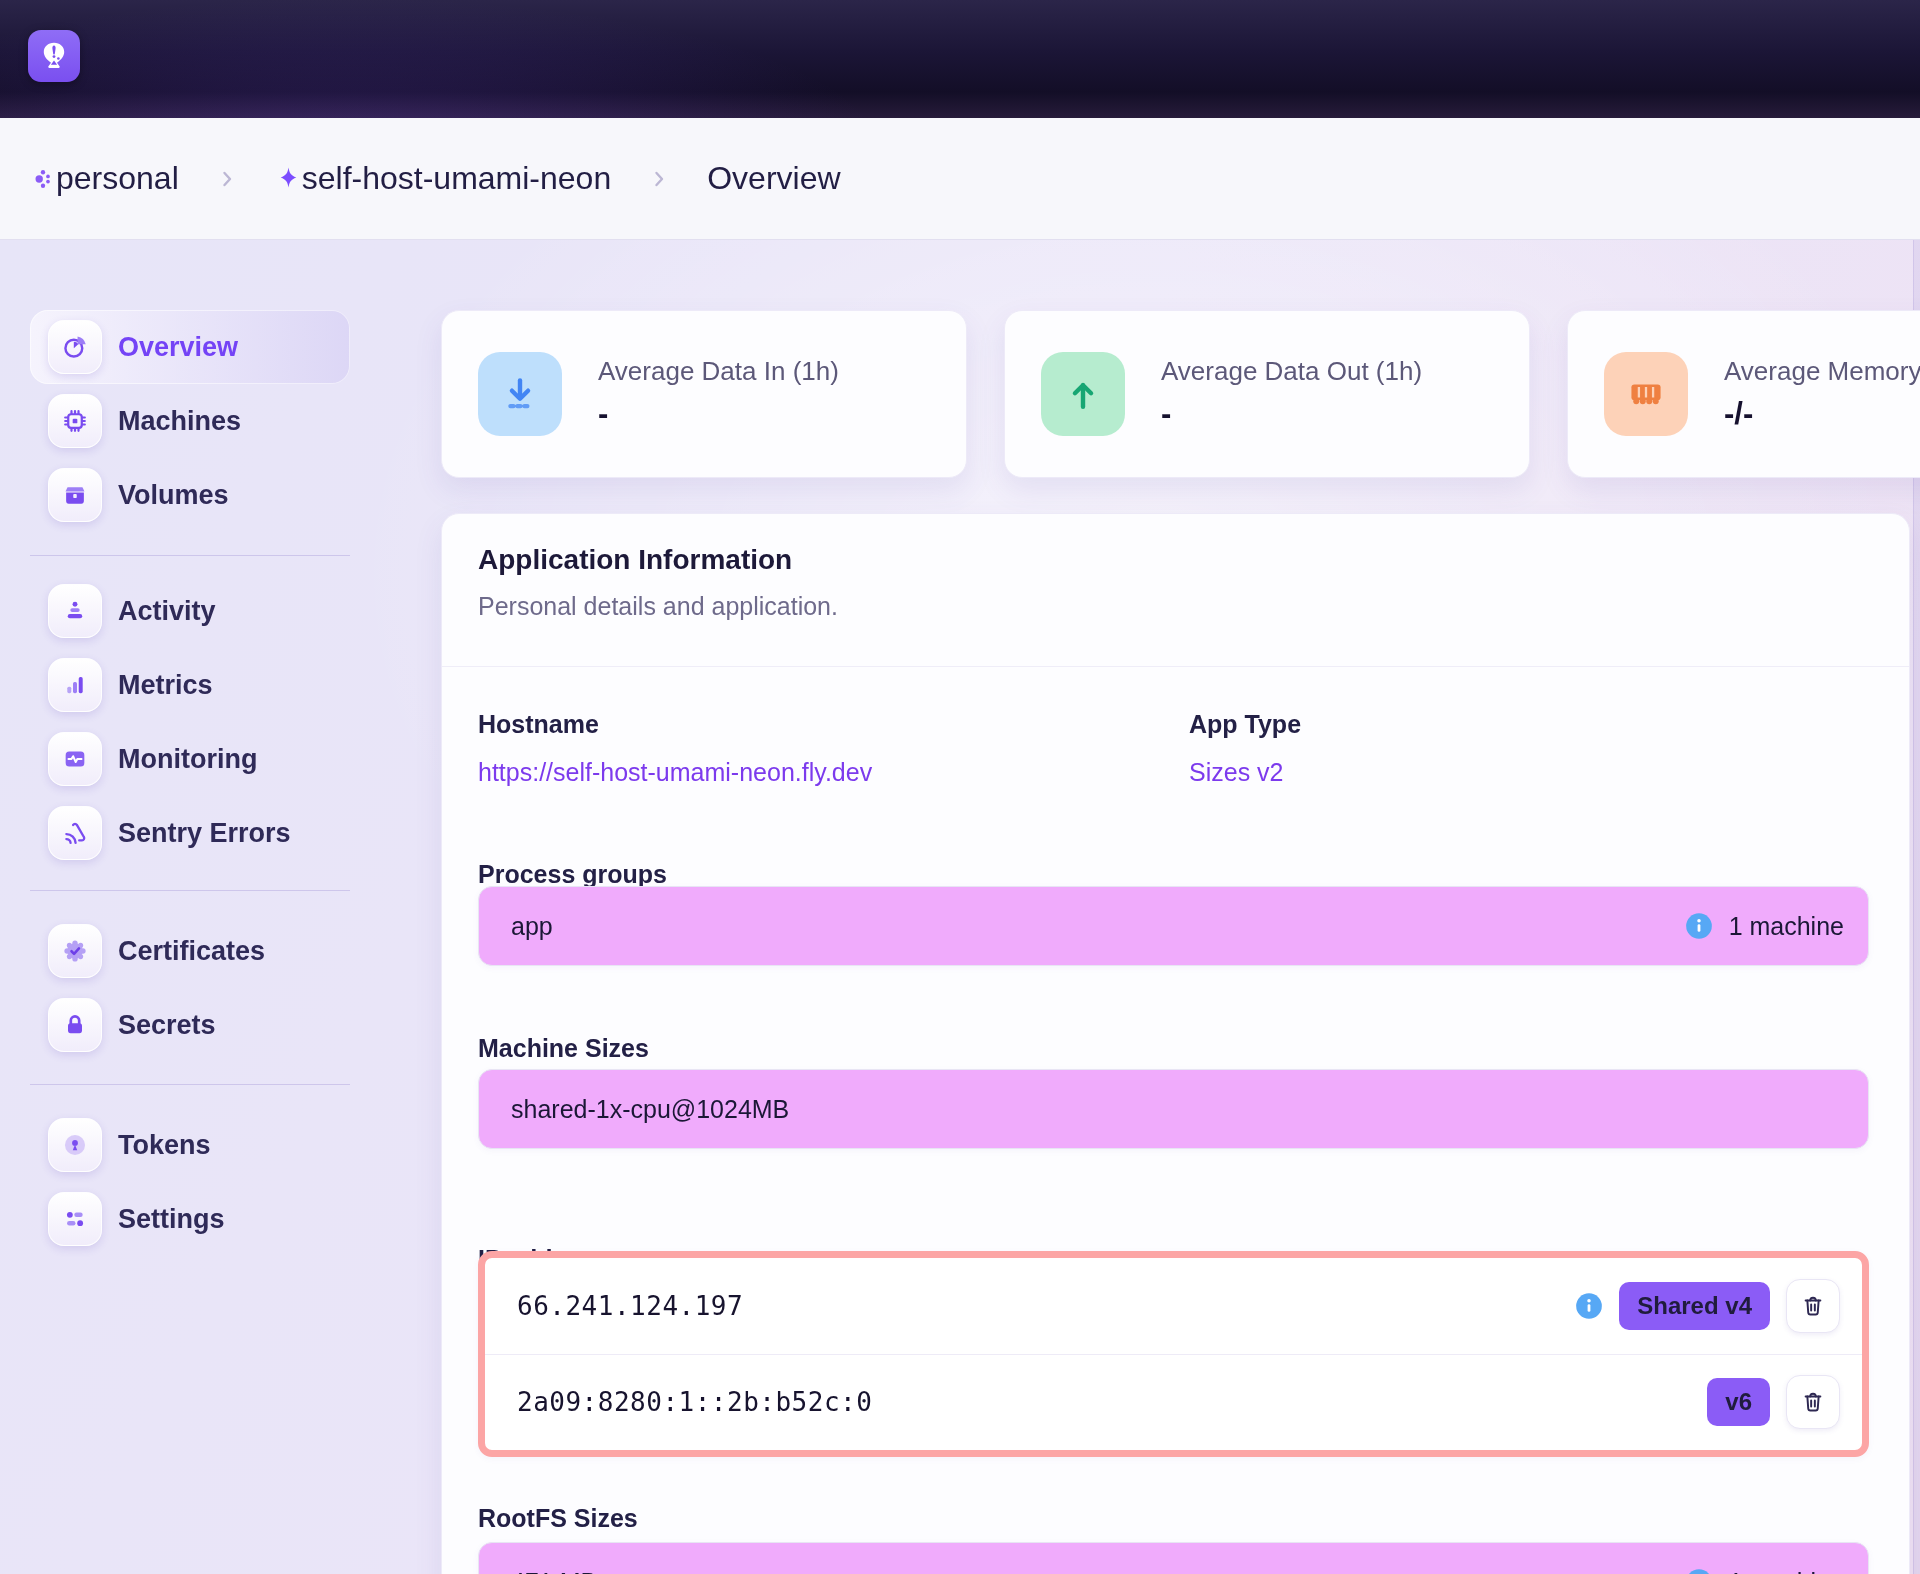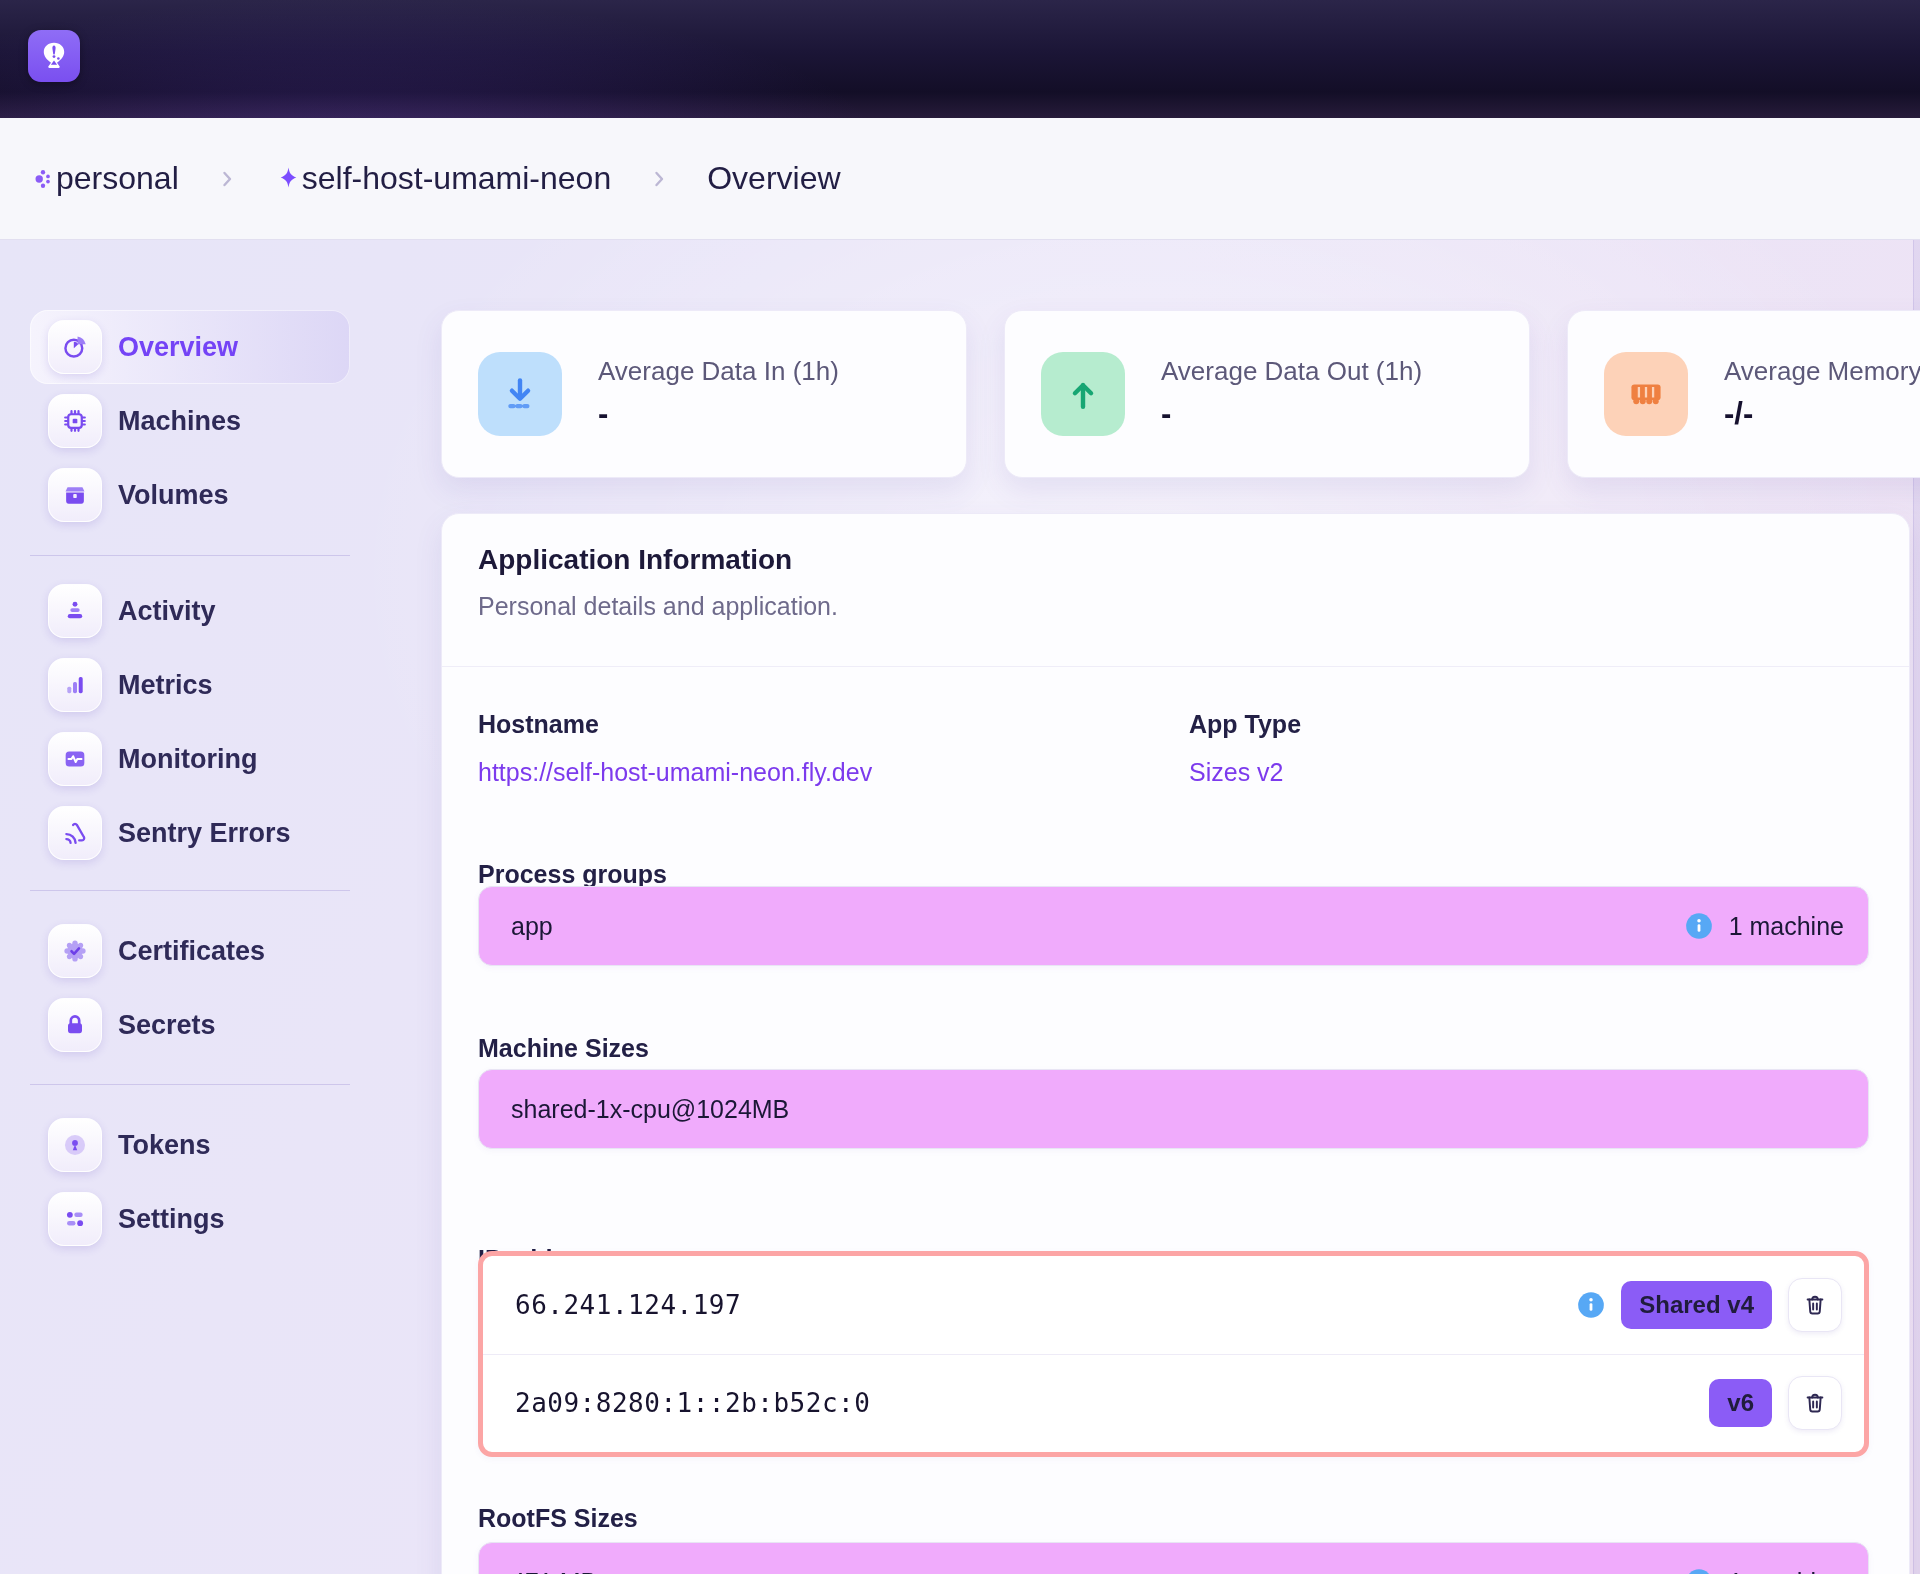--- a/index.html
+++ b/index.html
@@ -93,21 +93,21 @@
   .link { position:absolute; font-size:25px; font-weight:500; color:#7c3aed; cursor:pointer; text-decoration:none; }
   .value-box {
     position:absolute; left:36px; width:1391px; height:80px;
     background:#f0abfc; border:1px solid #e8e5f4; border-radius:14px;
     box-shadow:0 2px 6px rgba(100,80,180,.05);
     display:flex; align-items:center; justify-content:space-between;
     padding:0 24px 0 32px; font-size:25px; color:#1b1736;
   }
   .ip-box {
     position:absolute; left:36px; width:1391px; height:206px;
-    background:#ffffff; border:5px solid #fca5a5; border-radius:14px;
+    background:#ffffff; border:7px solid #fca5a5; border-radius:14px;
     box-shadow:0 2px 6px rgba(100,80,180,.05);
     display:flex; flex-direction:column;
   }
   .ip-row { height:103px; display:flex; align-items:center; justify-content:space-between; padding:0 22px 0 32px; }
   .ip-div { height:1px; background:#eeebf7; margin:0; }
   .mono { font-family:"DejaVu Sans Mono", monospace; font-size:26px; color:#17132e; letter-spacing:.5px; }
   .right-cluster { display:flex; align-items:center; gap:16px; }
   .machines-text { font-size:25px; font-weight:500; color:#1b1736; }
   .badge {
     background:#8b5cf6; border-radius:10px; padding:10px 18px;

